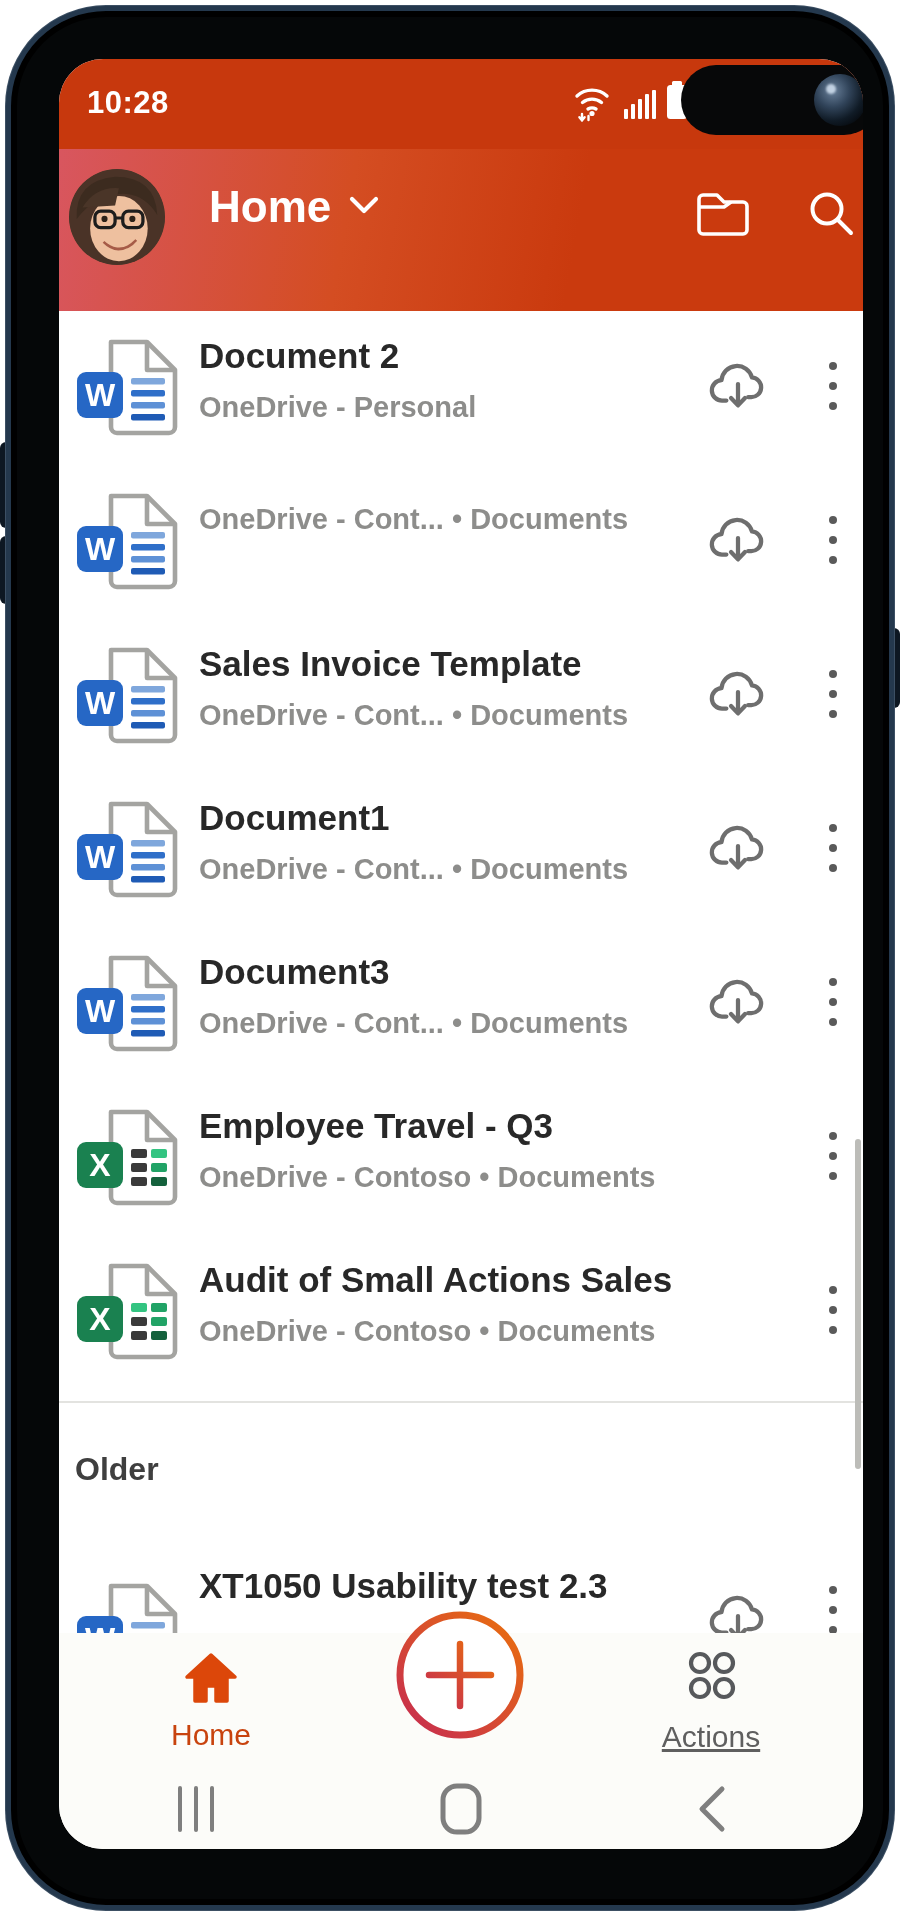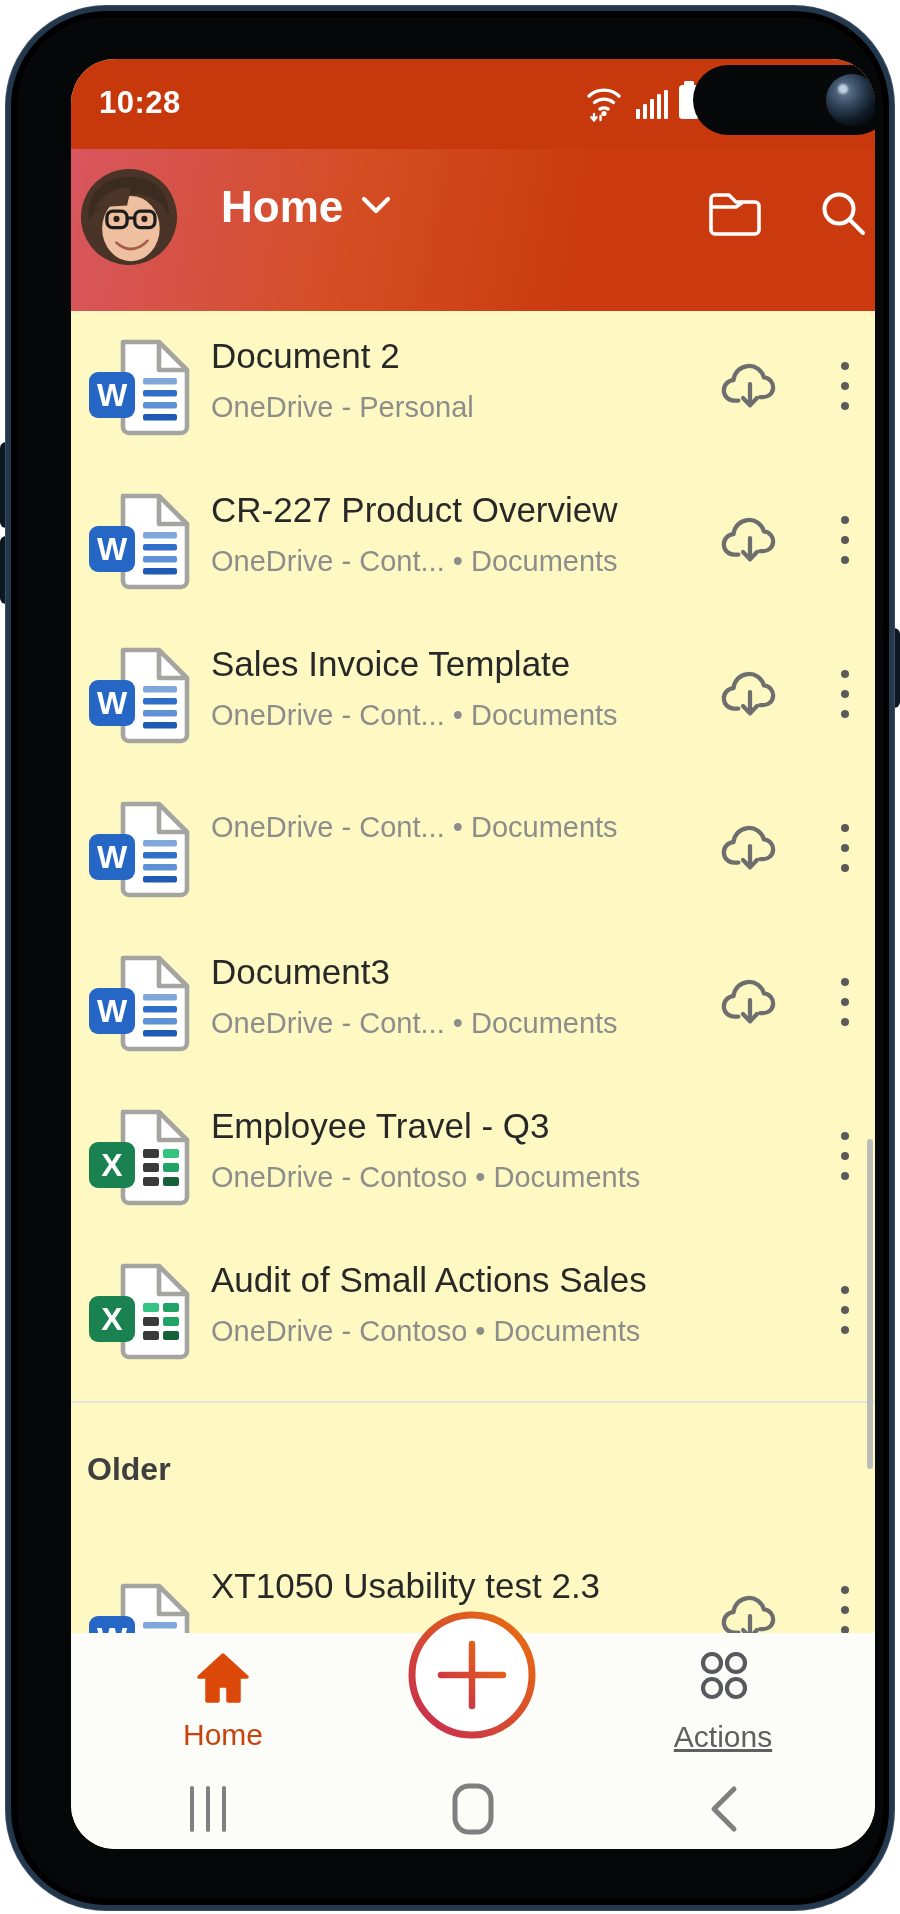--- a/index.html
+++ b/index.html
@@ -4,22 +4,22 @@
 <style>
   html,body{margin:0;padding:0;background:#ffffff;}
   body{width:900px;height:1914px;position:relative;overflow:hidden;
        font-family:"Liberation Sans", sans-serif;-webkit-font-smoothing:antialiased;}
 
   
   .hw-btn{position:absolute;background:#0d1722;border-radius:6px;z-index:0;}
   .phone{position:absolute;left:6px;top:6px;width:878px;height:1894px;
          background:#050708;border:5px solid #24384d;border-radius:100px;z-index:1;
          box-shadow:inset 0 0 0 6px #000, 0 0 0 1px #3c4f63;}
-  .screen{position:absolute;left:60px;top:48px;width:804px;height:1790px;
-          border-radius:44px;overflow:hidden;background:#fef9c3;z-index:2;}
+  .screen{position:absolute;left:48px;top:48px;width:804px;height:1790px;
+          border-radius:44px;overflow:hidden;background:#ffffff;z-index:2;}
 
   
   .statusbar{position:absolute;left:0;top:0;width:100%;height:90px;background:#c7380d;}
   .sb-time{position:absolute;left:28px;top:26px;color:#fff;font-size:31px;font-weight:600;letter-spacing:.5px;}
   .sb-icons{position:absolute;left:512px;top:22px;height:46px;display:flex;align-items:flex-end;gap:9px;}
   .camera-pill{position:absolute;left:622px;top:6px;width:198px;height:70px;background:#070809;border-radius:35px;}
   .camera-lens{position:absolute;right:13px;top:9px;width:52px;height:52px;border-radius:50%;
      background:radial-gradient(circle at 36% 32%, #69809a 0%, #31445a 34%, #101b26 62%, #05080c 85%);}
   .camera-lens::after{content:"";position:absolute;left:12px;top:10px;width:10px;height:10px;border-radius:50%;
      background:rgba(210,225,240,.85);filter:blur(1px);}
@@ -31,21 +31,21 @@
   .appbar-title{position:absolute;left:150px;top:33px;display:flex;align-items:center;gap:18px;color:#fff;}
   .appbar-title .t{font-size:44px;font-weight:700;}
   .appbar-icon{position:absolute;top:36px;width:56px;height:56px;display:flex;align-items:center;justify-content:center;}
   .appbar-icon.folder{left:636px;}
   .appbar-icon.search{left:744px;}
 
   
   .list{position:absolute;left:0;top:252px;width:100%;}
   .row{position:absolute;left:0;width:100%;height:154px;}
   .row .ficon{position:absolute;left:16px;top:26px;width:112px;height:102px;}
-  .row .txt{position:absolute;left:140px;top:24px;}
+  .row .txt{position:absolute;left:140px;top:24px;font-weight:bold;}
   .row .title{font-size:35px;color:#282828;line-height:1.2;}
   .row .sub{font-size:29px;color:#8d8d8b;margin-top:14px;}
   .cloud-btn{position:absolute;left:648px;top:44px;width:62px;height:62px;}
   .menu-btn{position:absolute;left:756px;top:42px;width:36px;height:66px;
             display:flex;flex-direction:column;align-items:center;justify-content:center;gap:12px;}
   .menu-btn .dot{width:8px;height:8px;border-radius:50%;background:#5a5a5a;}
 
   .divider{position:absolute;left:0;top:1342px;width:100%;height:2px;background:#e3e3e0;}
   .older{position:absolute;left:16px;top:1392px;font-size:32px;font-weight:700;color:#3f3f3f;}
   .scrollbar{position:absolute;left:796px;top:1080px;width:6px;height:330px;border-radius:3px;background:#bcbcb8;}
@@ -196,21 +196,20 @@
           <path d="M72 5 V33 H100" fill="none" stroke="#a4a4a1" stroke-width="4.6" stroke-linejoin="round"></path>
           <rect x="2" y="35" width="46" height="46" rx="9" fill="#2667c5"></rect>
           <text x="25" y="69" text-anchor="middle" font-size="32" font-weight="bold" fill="#fff">W</text>
           <rect x="56" y="41" width="34" height="6.5" rx="2" fill="#7fa7dc"></rect>
           <rect x="56" y="53" width="34" height="6.5" rx="2" fill="#2f6fc9"></rect>
           <rect x="56" y="65" width="34" height="6.5" rx="2" fill="#5e91d6"></rect>
           <rect x="56" y="77" width="34" height="6.5" rx="2" fill="#1f5bb5"></rect>
         </svg>
       </div>
       <div class="txt">
-        <div class="title">CR-227 Product Overview</div>
         <div class="sub">OneDrive - Cont... • Documents</div>
       </div>
       <div class="cloud-btn">
         <svg width="62" height="62" viewBox="0 0 64 64" fill="none" stroke="#6e6e6e" stroke-width="4.4" stroke-linecap="round" stroke-linejoin="round">
           <path d="M20 47 h-4 a10.5 10.5 0 0 1 -1 -21 a16 16 0 0 1 31.4 -2.8 A10 10 0 0 1 45 43.5 h-2.5"></path>
           <path d="M32 30 v21 M24.8 44.4 L32 52 l7.2-7.6"></path>
         </svg>
       </div>
       <div class="menu-btn">
         <span class="dot"></span>
@@ -256,20 +255,21 @@
           <path d="M72 5 V33 H100" fill="none" stroke="#a4a4a1" stroke-width="4.6" stroke-linejoin="round"></path>
           <rect x="2" y="35" width="46" height="46" rx="9" fill="#2667c5"></rect>
           <text x="25" y="69" text-anchor="middle" font-size="32" font-weight="bold" fill="#fff">W</text>
           <rect x="56" y="41" width="34" height="6.5" rx="2" fill="#7fa7dc"></rect>
           <rect x="56" y="53" width="34" height="6.5" rx="2" fill="#2f6fc9"></rect>
           <rect x="56" y="65" width="34" height="6.5" rx="2" fill="#5e91d6"></rect>
           <rect x="56" y="77" width="34" height="6.5" rx="2" fill="#1f5bb5"></rect>
         </svg>
       </div>
       <div class="txt">
+        <div class="title">Document1</div>
         <div class="sub">OneDrive - Cont... • Documents</div>
       </div>
       <div class="cloud-btn">
         <svg width="62" height="62" viewBox="0 0 64 64" fill="none" stroke="#6e6e6e" stroke-width="4.4" stroke-linecap="round" stroke-linejoin="round">
           <path d="M20 47 h-4 a10.5 10.5 0 0 1 -1 -21 a16 16 0 0 1 31.4 -2.8 A10 10 0 0 1 45 43.5 h-2.5"></path>
           <path d="M32 30 v21 M24.8 44.4 L32 52 l7.2-7.6"></path>
         </svg>
       </div>
       <div class="menu-btn">
         <span class="dot"></span>

